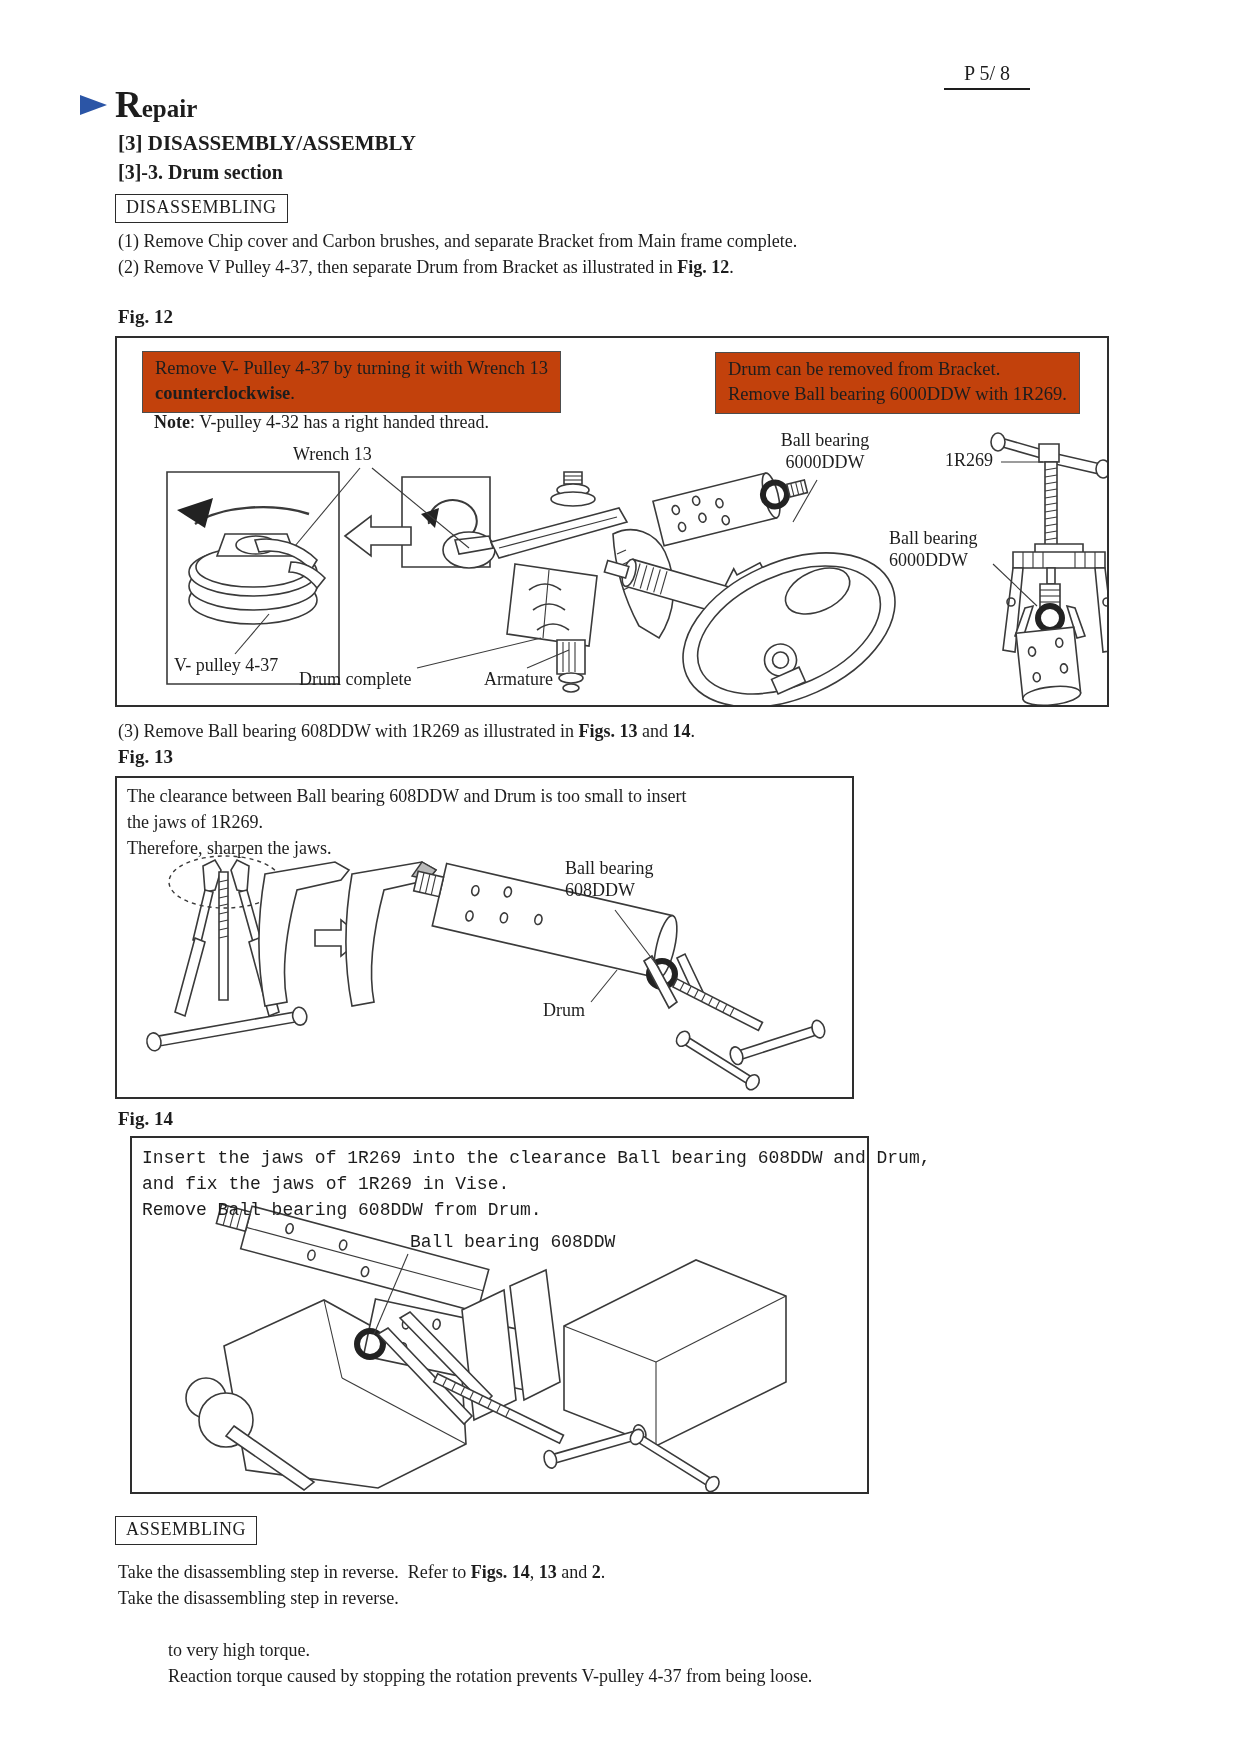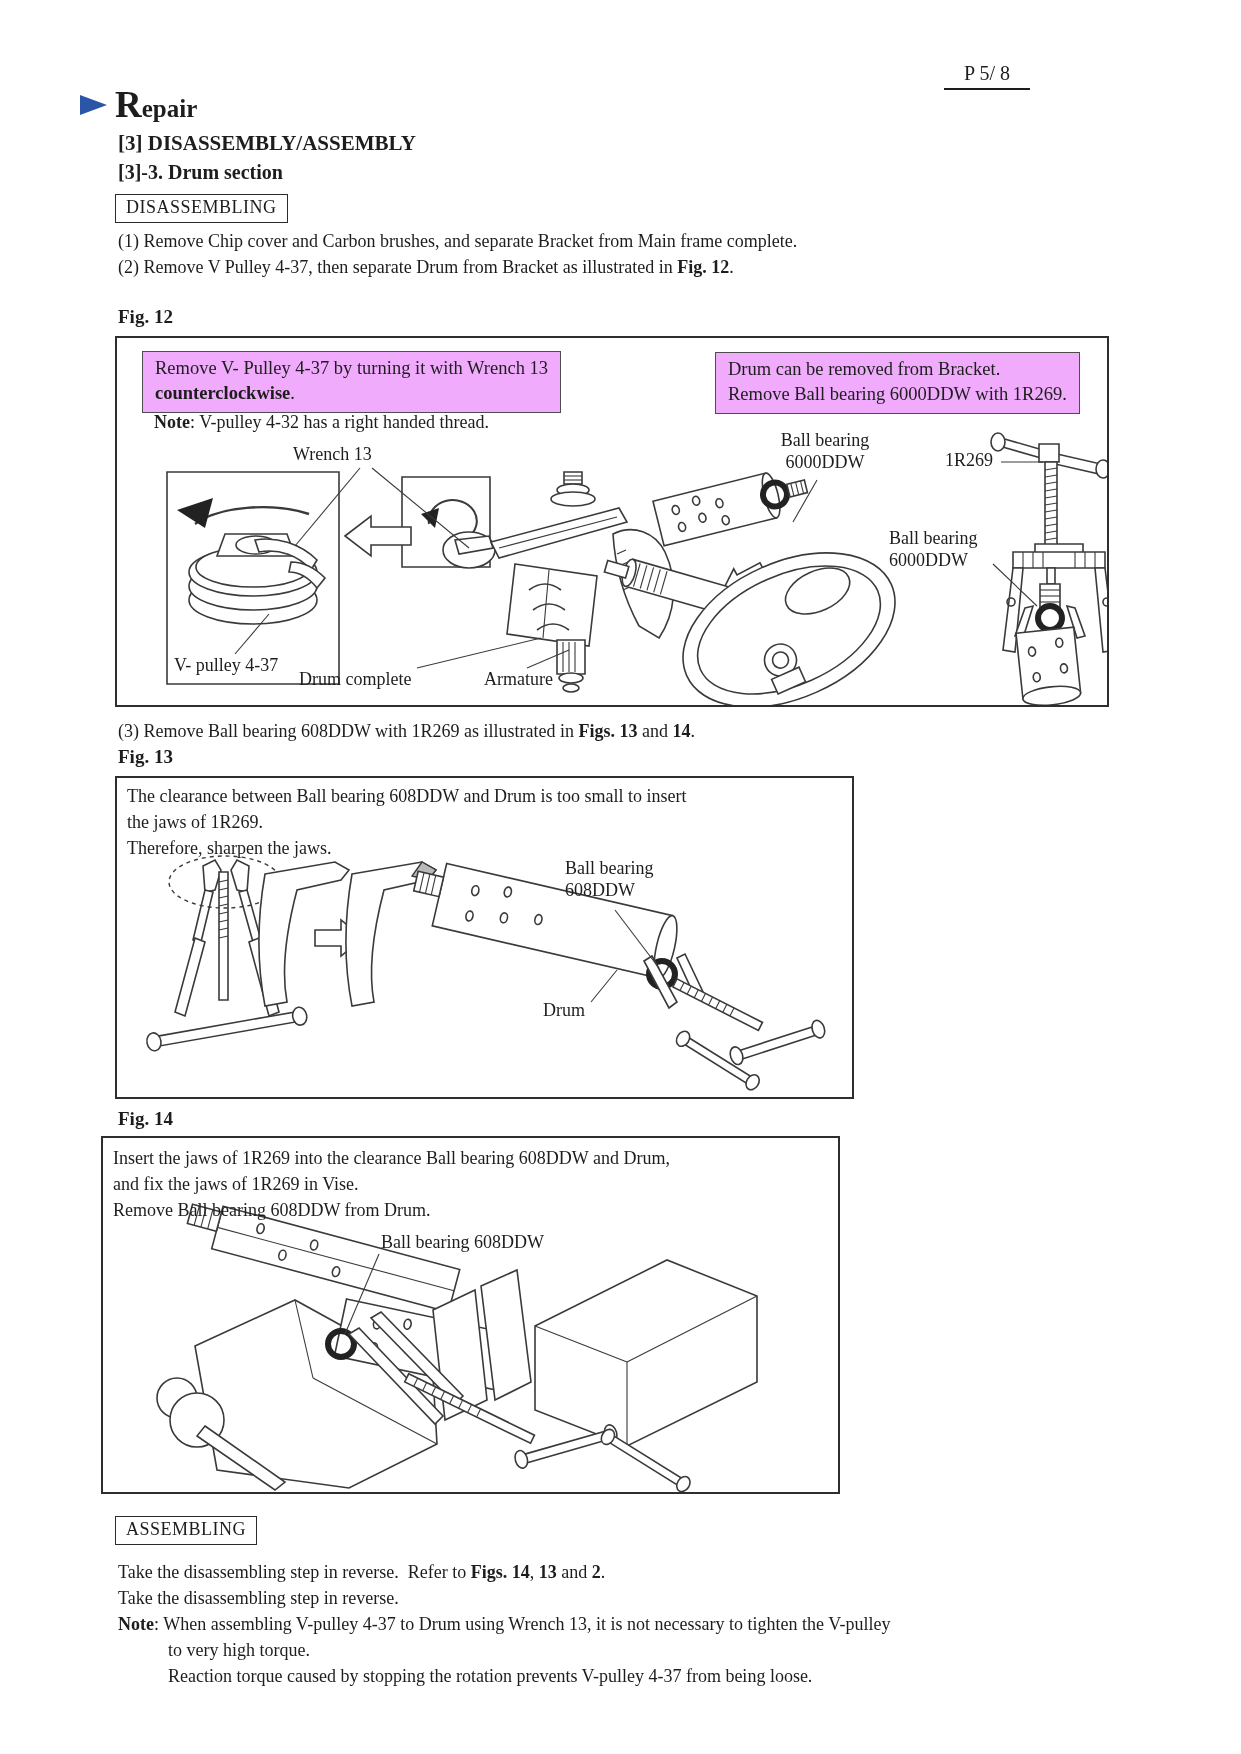--- a/index.html
+++ b/index.html
@@ -11,21 +11,21 @@
   .abs { position:absolute; }
   .txt { font-size:18px; line-height:1.35; white-space:nowrap; }
   .b { font-weight:bold; }
   .figlabel { font-size:19px; font-weight:bold; }
   .badge {
     display:inline-block; border:1px solid #2b2b2b; background:#fff;
     padding:2px 10px 4px 10px; font-size:18px; letter-spacing:0.5px;
   }
   .figbox { position:absolute; border:2px solid #2e2e2e; background:#fff; }
   .callout {
-    position:absolute; background:#f0abfc; border:1px solid #4d4d4d;
+    position:absolute; background:#c2410c; border:1px solid #4d4d4d;
     padding:4px 12px 6px 12px; font-size:18.5px; line-height:1.35; white-space:nowrap;
     z-index:3;
   }
   .lbl { position:absolute; font-size:18px; white-space:nowrap; z-index:3; }
   .lbl.center { text-align:center; }
   .lbl.small-lh { line-height:1.2; }
   .artsvg { position:absolute; left:0; top:0; z-index:1; }
   .artsvg * { vector-effect:non-scaling-stroke; }
   .page-num {
     position:absolute; font-size:20px; border-bottom:2px solid #1d1d1d;
@@ -337,21 +337,21 @@
     <div class="lbl small-lh" style="left:448px; top:80px;">
       <span>Ball bearing</span><br>
       <span>608DDW</span>
     </div>
 
     <div class="lbl" style="left:426px; top:222px;">Drum</div>
   </div>
 
   <div class="abs figlabel" style="left:118px; top:1108px;">Fig. 14</div>
 
-  <div class="figbox" style="left:101px; top:1136px; width:735px; height:354px;">
+  <div class="figbox" style="left:130px; top:1136px; width:735px; height:354px;font-family:Liberation Mono, monospace;">
 
     <svg class="artsvg" width="735" height="354" viewBox="0 0 735 354">
 
       <path d="M92,208 L192,162 L330,238 L334,306 L246,350 L114,332 Z" class="strokef"></path>
       <line x1="192" y1="162" x2="210" y2="240" class="thin"></line>
       <line x1="210" y1="240" x2="334" y2="306" class="thin"></line>
       <circle cx="74" cy="260" r="20" class="strokef"></circle>
       <circle cx="94" cy="282" r="27" class="strokef"></circle>
       <polygon points="102,288 182,344 172,352 94,298" class="strokef"></polygon>
 
@@ -420,19 +420,18 @@
   </div>
 
   <div class="abs" style="left:115px; top:1516px;">
     <span class="badge">ASSEMBLING</span>
   </div>
 
   <div class="abs txt" style="left:118px; top:1560px;"><span>Take the disassembling step in reverse.&nbsp; Refer to </span><span class="b">Figs. 14</span><span>, </span><span class="b">13</span><span> and </span><span class="b">2</span><span>.</span></div>
 
   <div class="abs txt" style="left:118px; top:1586px;">Take the disassembling step in reverse.</div>
 
-  <div class="abs txt" style="left:118px; top:1612px;"><span class="b">Note</span><span>: When assembling V-pulley 4-37 to Drum using Wrench 13, it is not necessary to tighten the V-pulley</span></div>
 
   <div class="abs txt" style="left:168px; top:1638px;">to very high torque.</div>
 
   <div class="abs txt" style="left:168px; top:1664px;">Reaction torque caused by stopping the rotation prevents V-pulley 4-37 from being loose.</div>
 
 </div>
 
 </body></html>

